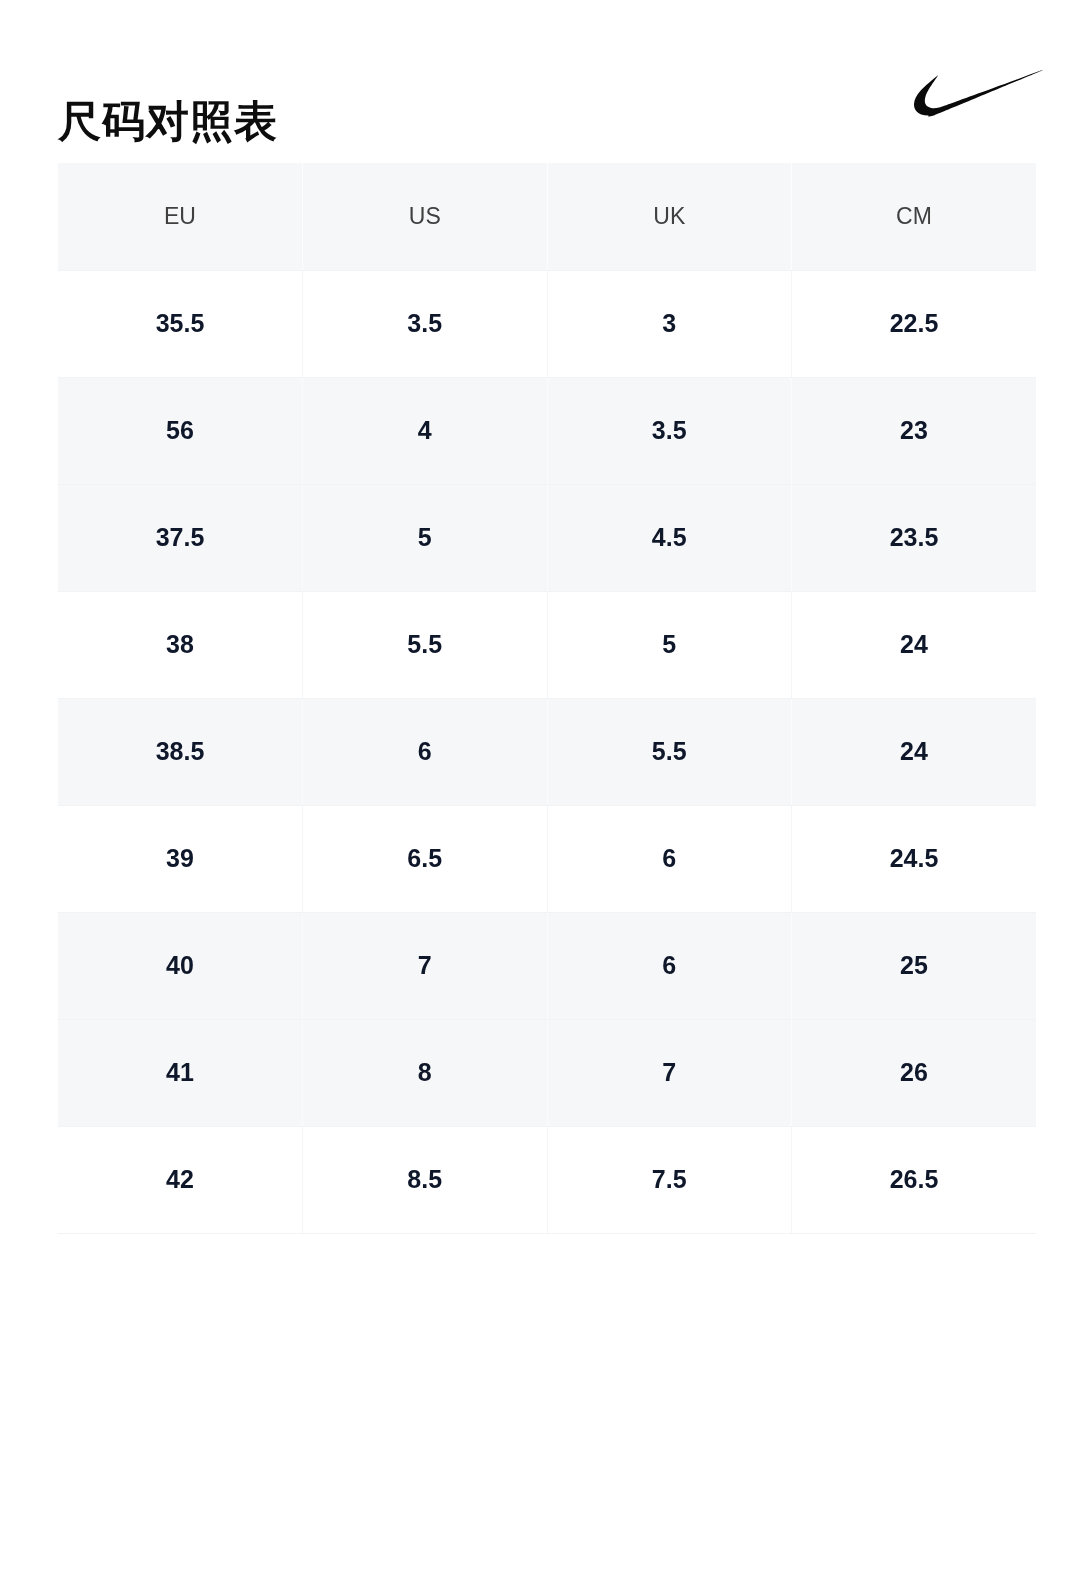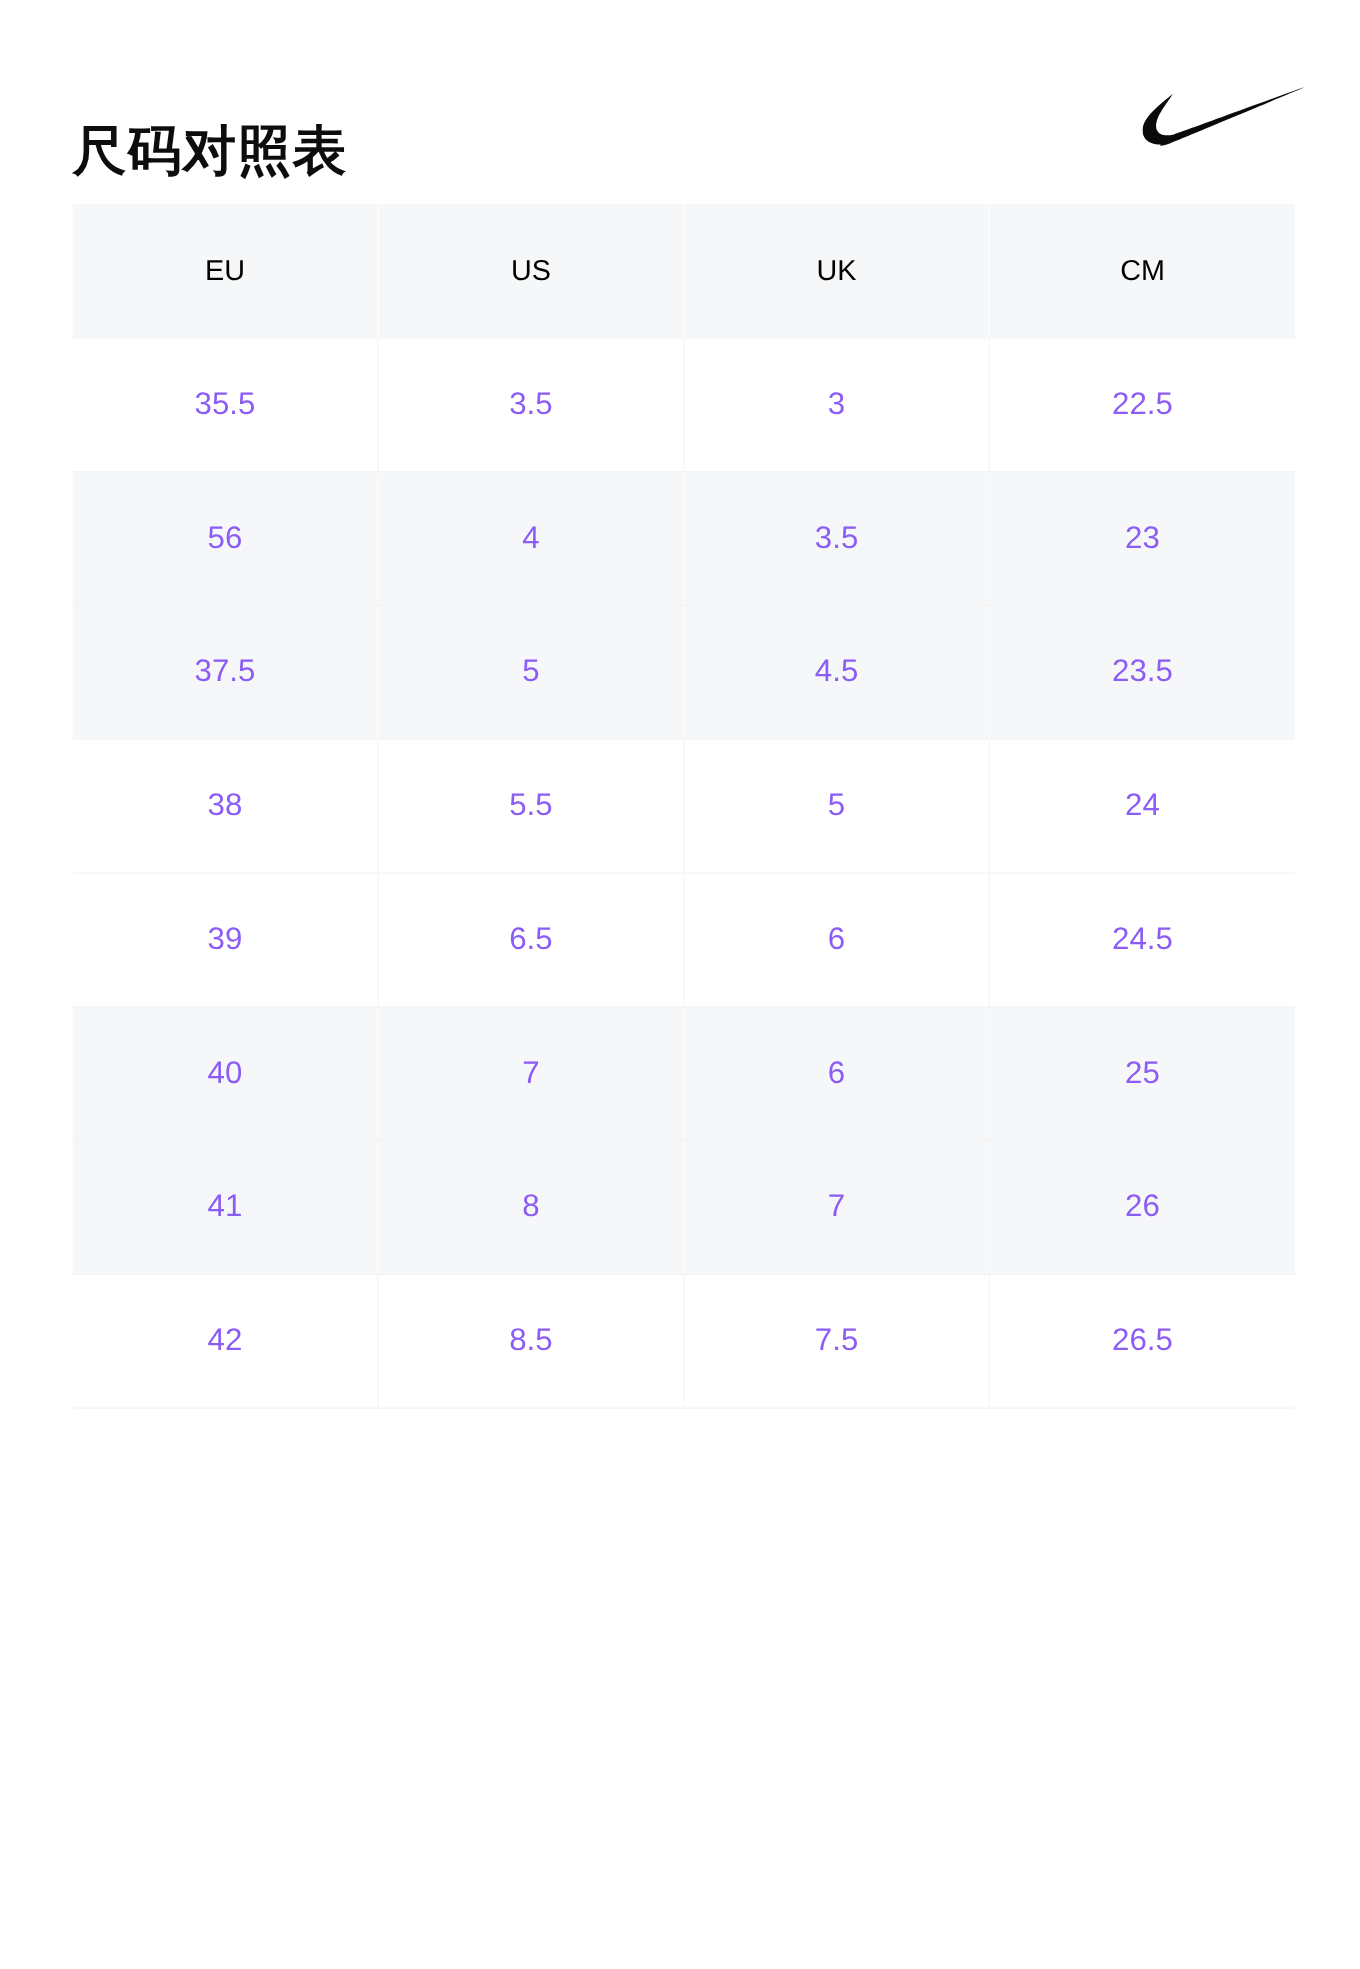--- a/index.html
+++ b/index.html
@@ -65,33 +65,33 @@
     border-collapse: collapse;
     table-layout: fixed;
   }
   .size-table col { width: 244.5px; }
 
   .size-table thead th {
     height: 107px;
     background: #f6f7f8;
     font-size: 23px;
     font-weight: 500;
-    color: #000000;
+    color: #404040;
     text-align: center;
     vertical-align: middle;
     border-right: 1px solid #fdfdfd;
     border-bottom: 1px solid #f2f3f4;
   }
   .size-table thead th:last-child { border-right: none; }
 
   .size-table tbody td {
     height: 107px;
     font-size: 25px;
-    font-weight: 400;
-    color: #8b5cf6;
+    font-weight: 700;
+    color: #0f172a;
     text-align: center;
     vertical-align: middle;
     background: #ffffff;
     border-right: 1px solid #f4f5f6;
     border-bottom: 1px solid #f2f3f4;
   }
   .size-table tbody td:last-child { border-right: none; }
 
   .size-table tbody tr.striped td {
     background: #f6f7f8;
@@ -148,20 +148,26 @@
             <td>5</td>
             <td>4.5</td>
             <td>23.5</td>
           </tr>
           <tr>
             <td>38</td>
             <td>5.5</td>
             <td>5</td>
             <td>24</td>
           </tr>
+          <tr class="striped">
+            <td>38.5</td>
+            <td>6</td>
+            <td>5.5</td>
+            <td>24</td>
+          </tr>
           <tr>
             <td>39</td>
             <td>6.5</td>
             <td>6</td>
             <td>24.5</td>
           </tr>
           <tr class="striped">
             <td>40</td>
             <td>7</td>
             <td>6</td>

